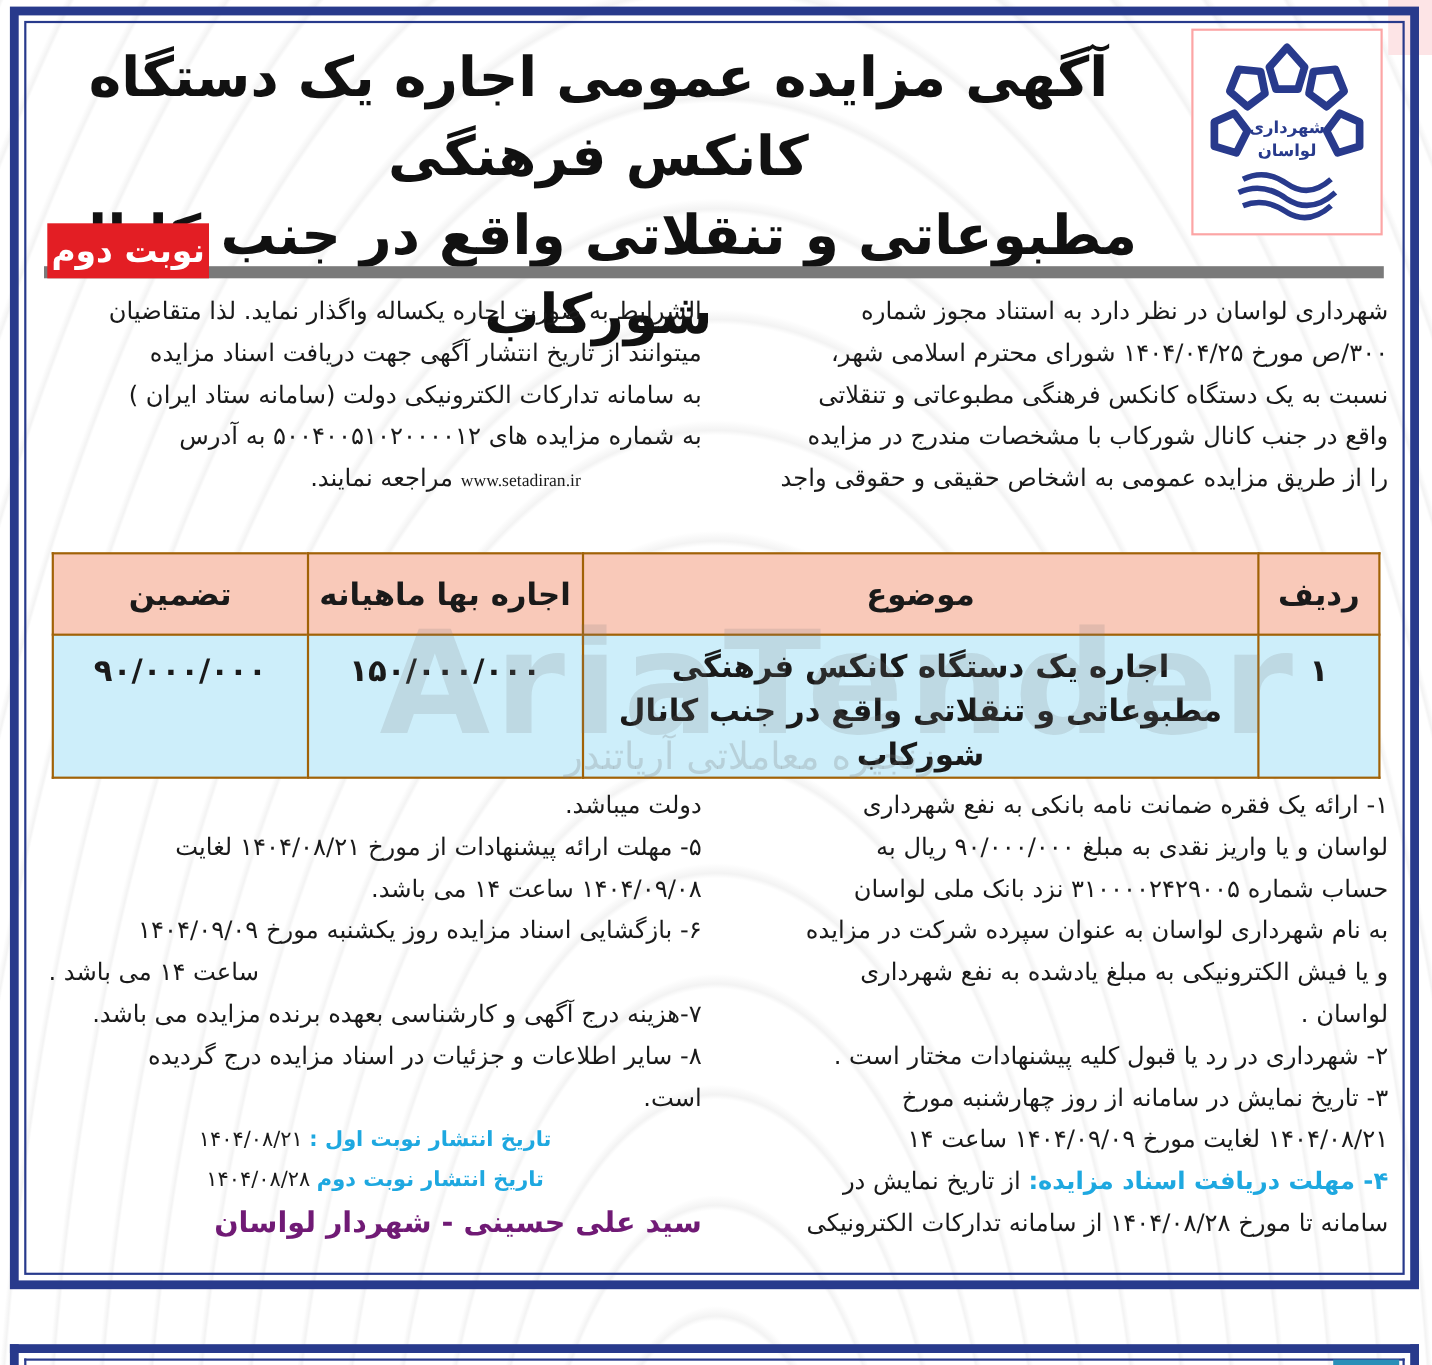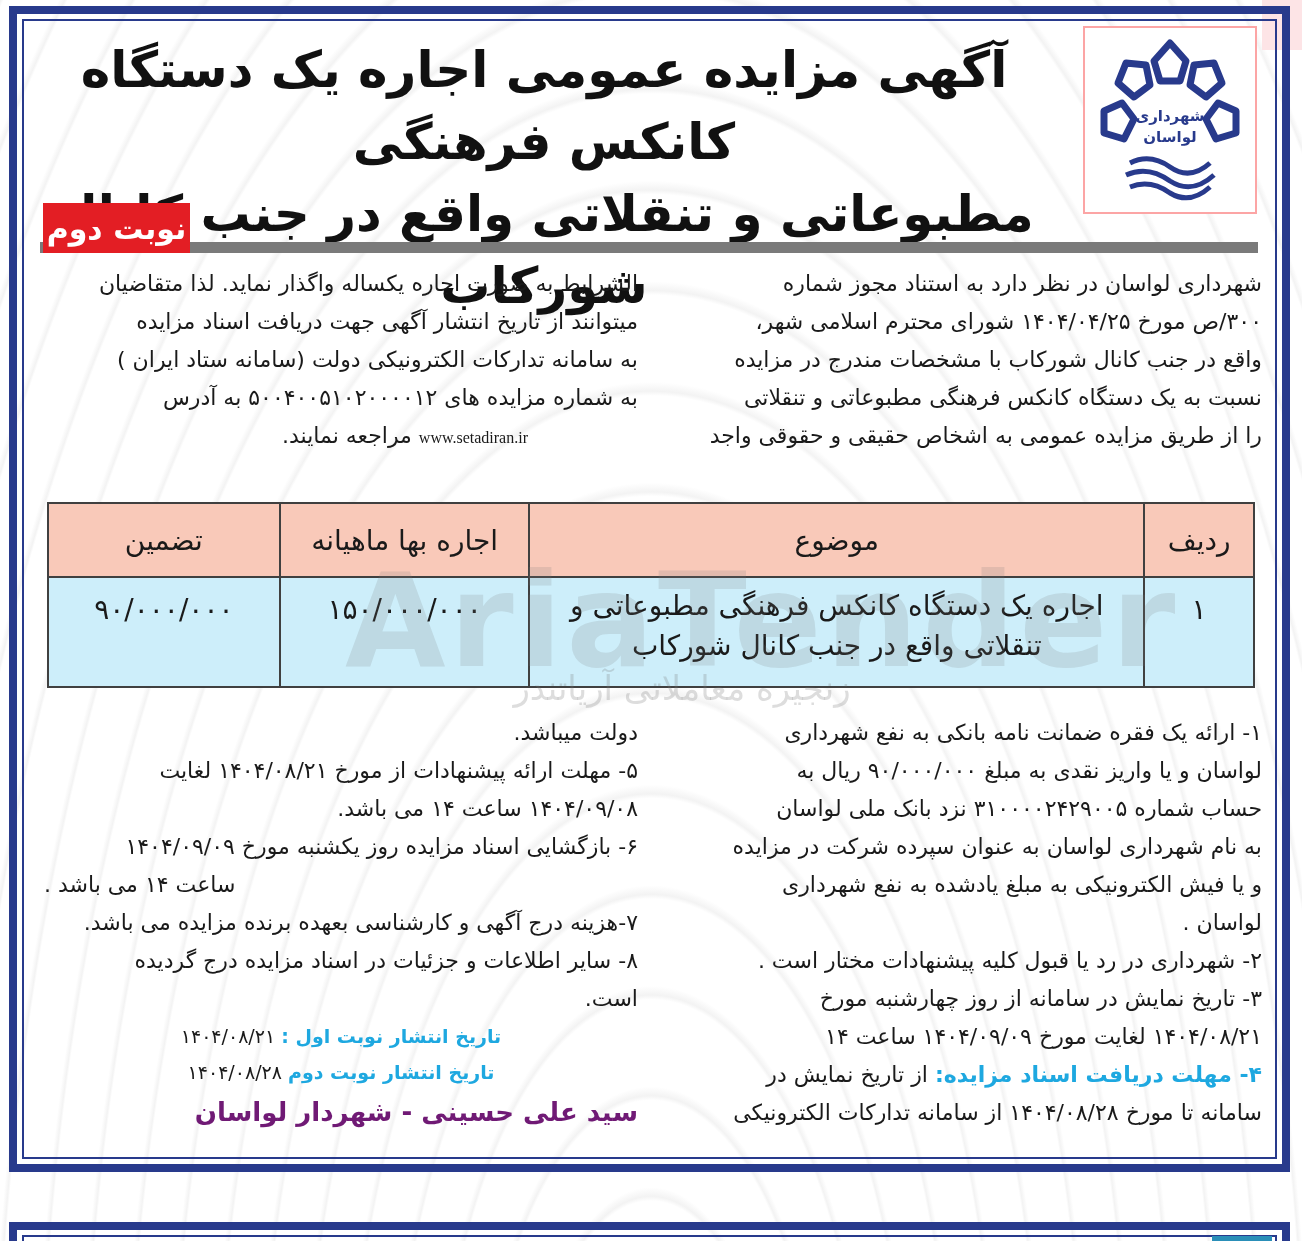--- a/index.html
+++ b/index.html
@@ -58,21 +58,21 @@
   .col { position: absolute; font-size: 22px; line-height: 38px; text-align: justify; text-align-last: auto; }
   .col p { margin: 0; }
   .intro-right { right: 40px; top: 265px; width: 598px; }
   .intro-left { left: 44px; top: 265px; width: 594px; }
   .ltr { direction: ltr; unicode-bidi: embed; font-family: "Liberation Serif", serif; font-size: 16px; }
 
   table.main {
     position: absolute; left: 47px; top: 502px; width: 1208px;
     border-collapse: collapse; direction: rtl;
   }
-  table.main th, table.main td { border: 2px solid #404040; font-weight: normal; }
+  table.main th, table.main td { border: 2px solid #a16207; font-weight: bold; }
   table.main th { background: #f9c9b9; height: 74px; font-size: 28px; text-align: center; }
   table.main td { background: #cdeefa; height: 110px; font-size: 28px; vertical-align: top; padding-top: 12px; text-align: center; line-height: 40px; }
   .c-row { width: 110px; }
   .c-subject { width: 616px; }
   .c-rent { width: 250px; }
   .c-guar { width: 232px; }
 
   .watermark {
     position: absolute; left: 300px; top: 545px; width: 720px; height: 150px;
     color: rgba(120,120,120,0.18); font-size: 130px; font-weight: bold; direction: ltr;
@@ -124,22 +124,22 @@
   <div>آگهی مزایده عمومی اجاره یک دستگاه کانکس فرهنگی</div>
   <div>مطبوعاتی و تنقلاتی واقع در جنب کانال شورکاب</div>
 </div>
 
 <div class="badge-bar"></div>
 <div class="badge">نوبت دوم</div>
 
 <div class="col intro-right">
   <p>شهرداری لواسان در نظر دارد به استناد مجوز شماره</p>
   <p>۳۰۰/ص مورخ ۱۴۰۴/۰۴/۲۵ شورای محترم اسلامی شهر،</p>
+  <p>نسبت به یک دستگاه کانکس فرهنگی مطبوعاتی و تنقلاتی</p>
   <p>واقع در جنب کانال شورکاب با مشخصات مندرج در مزایده</p>
-  <p>نسبت به یک دستگاه کانکس فرهنگی مطبوعاتی و تنقلاتی</p>
   <p>را از طریق مزایده عمومی به اشخاص حقیقی و حقوقی واجد</p>
 </div>
 
 <div class="col intro-left">
   <p>الشرایط به صورت اجاره یکساله واگذار نماید. لذا متقاضیان</p>
   <p>میتوانند از تاریخ انتشار آگهی جهت دریافت اسناد مزایده</p>
   <p>به سامانه تدارکات الکترونیکی دولت (سامانه ستاد ایران )</p>
   <p>به شماره مزایده های ۵۰۰۴۰۰۵۱۰۲۰۰۰۰۱۲ به آدرس</p>
   <p style="text-align:right; padding-right:110px;">
     <span class="ltr">www.setadiran.ir</span>

